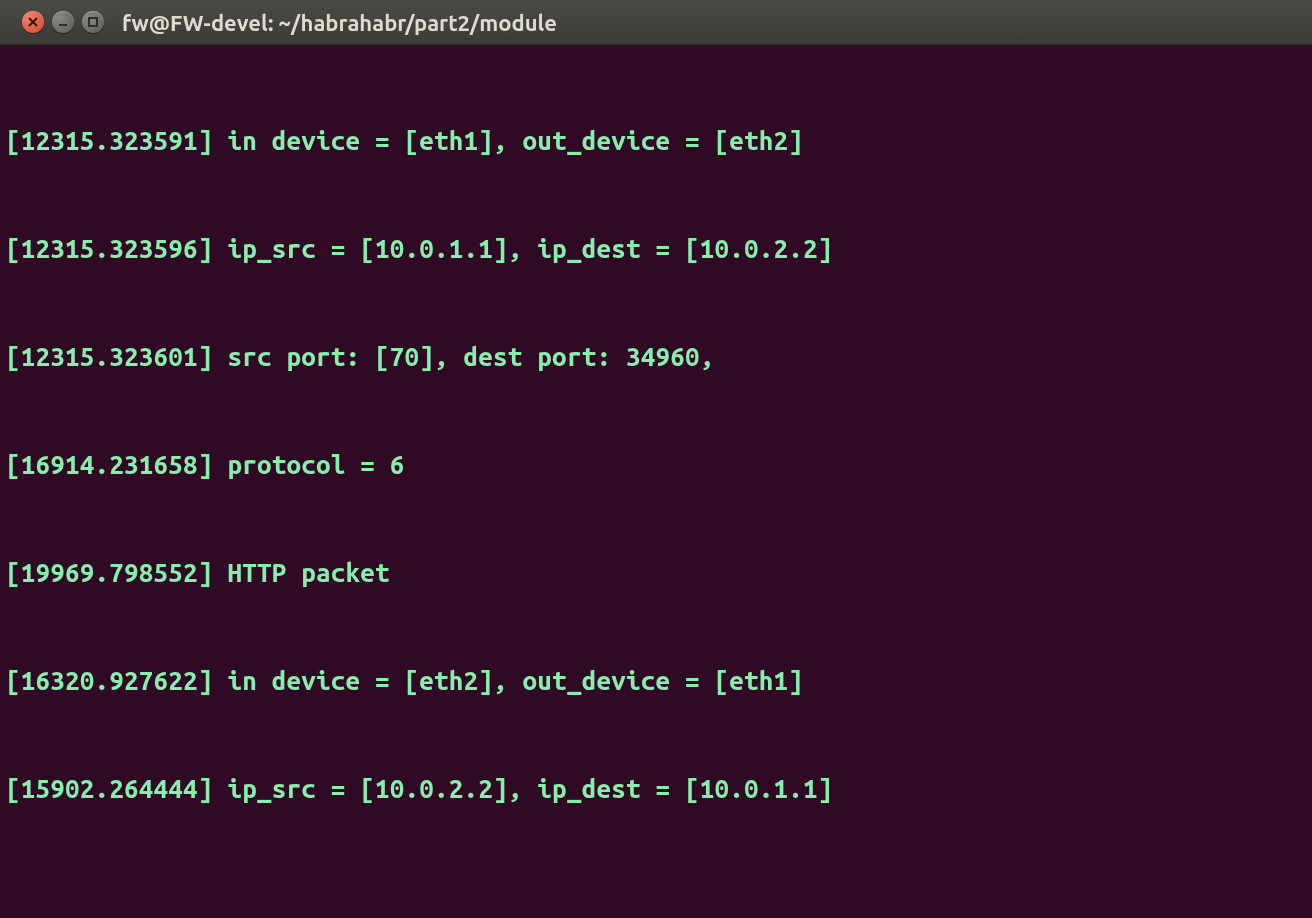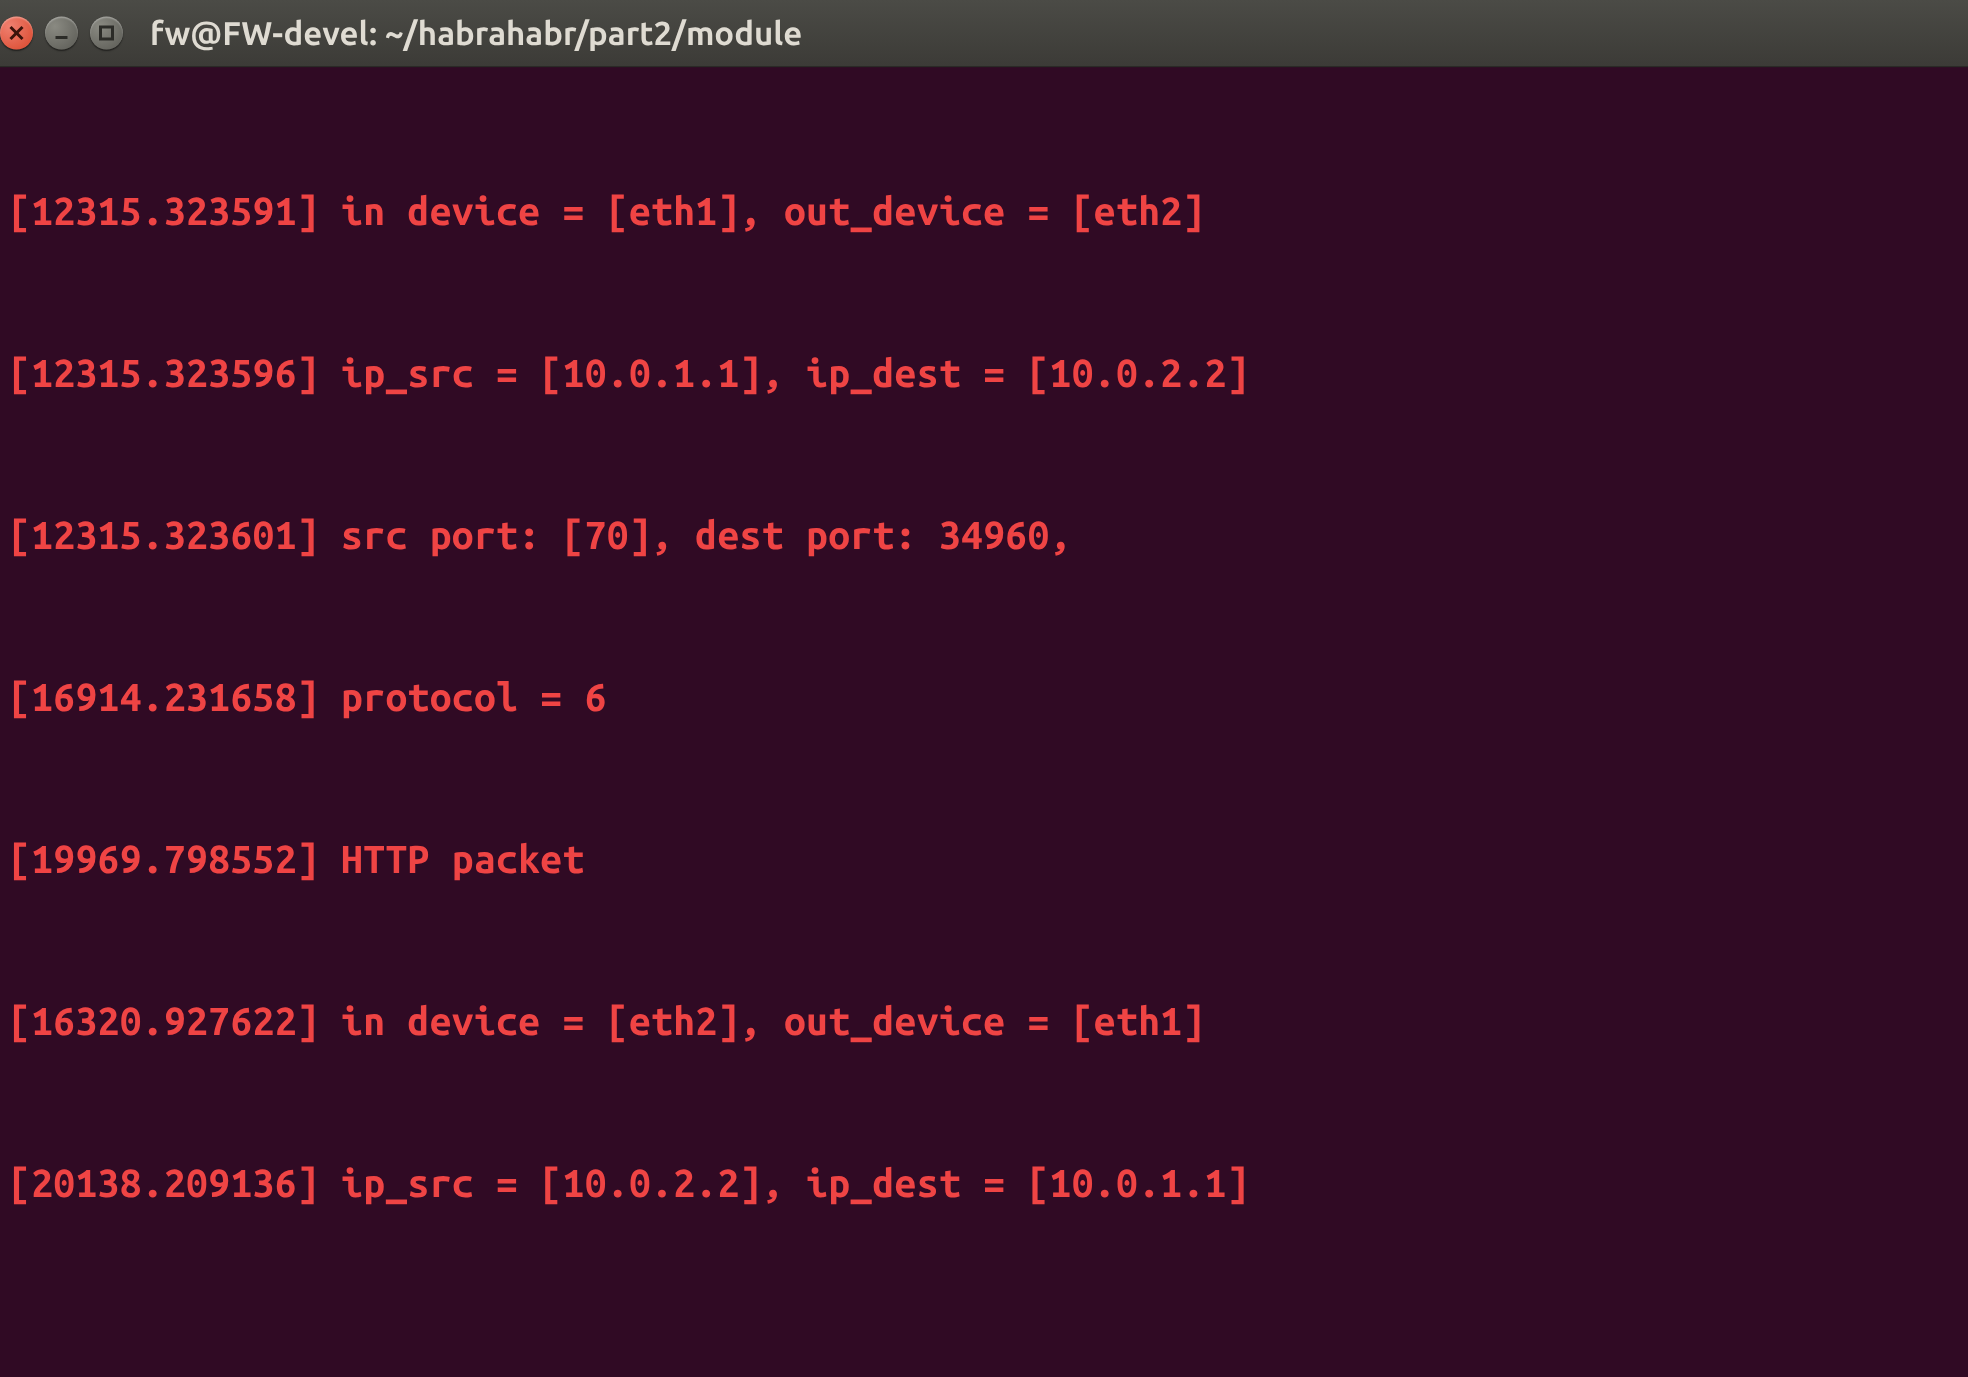--- a/index.html
+++ b/index.html
@@ -9,21 +9,21 @@
     height: 918px;
     background: #2c001e;
     font-family: "Ubuntu Mono", "DejaVu Sans Mono", "Liberation Mono", monospace;
     overflow: hidden;
   }
   .titlebar {
     height: 44px;
     background: linear-gradient(to bottom, #4b4b46 0%, #3c3b37 100%);
     display: flex;
     align-items: center;
-    padding-left: 0;
+    padding-left: 22px;
     gap: 10px;
     border-bottom: 1px solid #2a2a26;
   }
   .win-buttons {
     display: flex;
     gap: 8px;
     align-items: center;
   }
   .win-btn {
     width: 22px;
@@ -40,21 +40,21 @@
   .title-text {
     color: #dfdbd2;
     font-family: "Ubuntu", "DejaVu Sans", sans-serif;
     font-weight: 600;
     font-size: 22px;
     margin-left: 8px;
     white-space: nowrap;
   }
   .terminal {
     background: #300a24;
-    color: #ef4444;
+    color: #86efac;
     font-size: 26px;
     line-height: 36px;
     padding: 6px 6px 10px 6px;
     height: calc(918px - 44px - 16px);
     white-space: pre;
     letter-spacing: 0.2px;
     font-weight: 600;
   }
   .line { display: block; }
 </style>
@@ -83,21 +83,21 @@
   <div class="title-text">fw@FW-devel: ~/habrahabr/part2/module</div>
 </div>
 
 <div class="terminal">
   <span class="line">[12315.323591] in device = [eth1], out_device = [eth2]</span>
   <span class="line">[12315.323596] ip_src = [10.0.1.1], ip_dest = [10.0.2.2]</span>
   <span class="line">[12315.323601] src port: [70], dest port: 34960,</span>
   <span class="line">[16914.231658] protocol = 6</span>
   <span class="line">[19969.798552] HTTP packet</span>
   <span class="line">[16320.927622] in device = [eth2], out_device = [eth1]</span>
-  <span class="line">[20138.209136] ip_src = [10.0.2.2], ip_dest = [10.0.1.1]</span>
+  <span class="line">[15902.264444] ip_src = [10.0.2.2], ip_dest = [10.0.1.1]</span>
   
   
   
   
   
   
   
   
   
   

